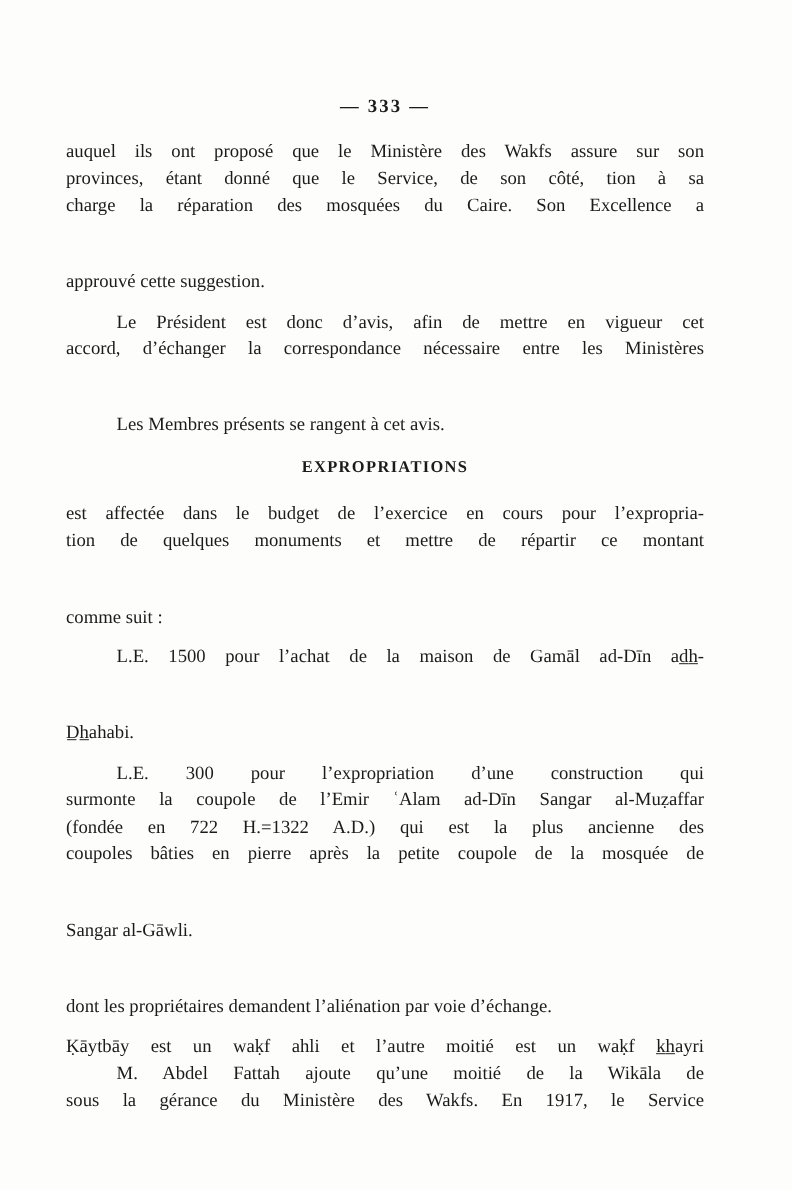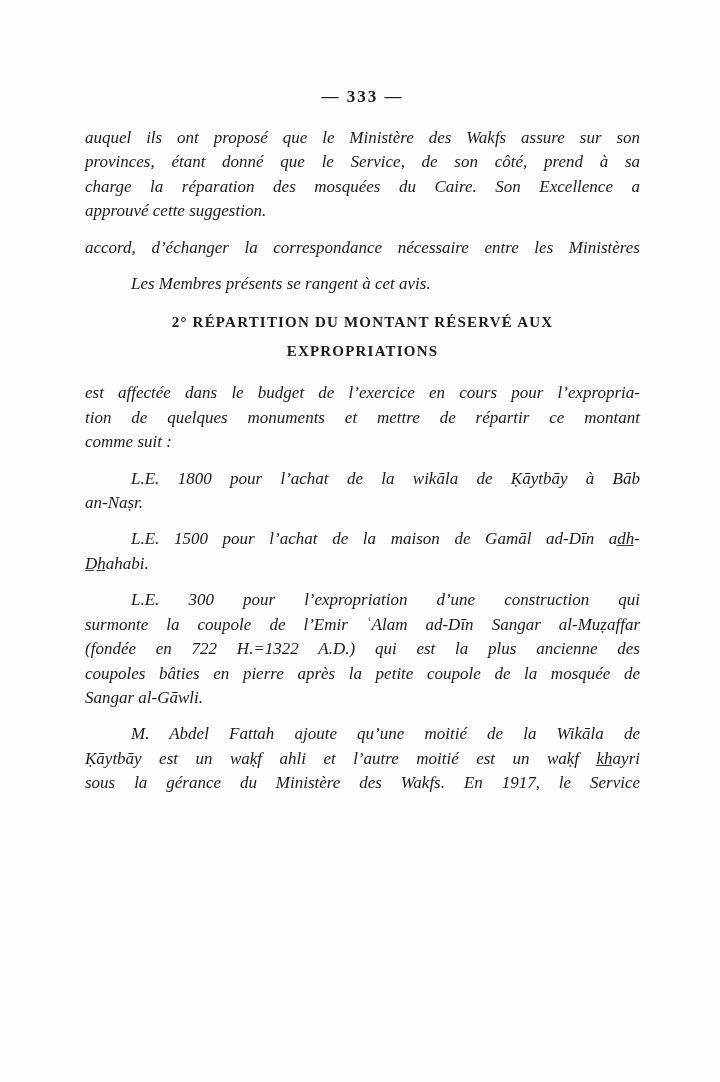--- a/index.html
+++ b/index.html
@@ -6,40 +6,39 @@
   body {
     width: 720px; height: 1082px;
     background: #fdfdfc;
     color: #1b1b1b;
     font-family: "Liberation Serif", "DejaVu Serif", serif;
     overflow: hidden;
   }
   .page {
     box-sizing: border-box;
     width: 720px; height: 1082px;
-    padding: 86px 80px 0 85px;
+    padding: 86px 80px 0 60px;
   }
   .pagenum {
     text-align: center;
     font-size: 17px;
     font-weight: bold;
     letter-spacing: 2px;
     line-height: 22px;
     margin-bottom: 18px;
   }
   .para { margin: 0 0 12px 0; }
   .line {
     font-size: 17px;
     line-height: 24.4px;
     text-align: justify;
     text-align-last: justify;
     white-space: normal;
-    font-style: italic;
   }
-  .line.end { text-align-last: left; }
+  .line.end { text-align-last: left; margin-top: 45px; }
   .line.ind { text-indent: 46px; }
   .heading {
     margin: 8px 0 15px 0;
   }
   .heading .hline {
     text-align: center;
     font-weight: bold;
     font-size: 15px;
     letter-spacing: 1.2px;
     line-height: 29px;
@@ -47,64 +46,61 @@
 </style>
 </head>
 <body>
 
 <div class="page">
 
   <div class="pagenum">— 333 —</div>
 
   <div class="para">
     <div class="line">auquel ils ont proposé que le Ministère des Wakfs assure sur son</div>
-    <div class="line">provinces, étant donné que le Service, de son côté, prend à sa</div>
+    <div class="line">provinces, étant donné que le Service, de son côté, tion à sa</div>
     <div class="line">charge la réparation des mosquées du Caire.  Son Excellence a</div>
     <div class="line end">approuvé cette suggestion.</div>
   </div>
 
   <div class="para">
+    <div class="line ind">Le Président est donc d’avis, afin de mettre en vigueur cet</div>
     <div class="line">accord, d’échanger la correspondance nécessaire entre les Ministères</div>
   </div>
 
   <div class="para">
     <div class="line ind end">Les Membres présents se rangent à cet avis.</div>
   </div>
 
   <div class="heading">
-    <div class="hline">2° RÉPARTITION DU MONTANT RÉSERVÉ AUX</div>
     <div class="hline">EXPROPRIATIONS</div>
   </div>
 
   <div class="para">
     <div class="line">est affectée dans le budget de l’exercice en cours pour l’expropria-</div>
     <div class="line">tion de quelques monuments et mettre de répartir ce montant</div>
     <div class="line end">comme suit :</div>
   </div>
 
-  <div class="para">
-    <div class="line ind">L.E. 1800 pour l’achat de la wikāla de Ḳāytbāy à Bāb</div>
-    <div class="line end">an-Naṣr.</div>
-  </div>
 
   <div class="para">
     <div class="line ind">L.E. 1500 pour l’achat de la maison de Gamāl ad-Dīn ad̲h̲-</div>
     <div class="line end">D̲h̲ahabi.</div>
   </div>
 
   <div class="para">
     <div class="line ind">L.E. 300 pour l’expropriation d’une construction qui</div>
     <div class="line">surmonte la coupole de l’Emir ʿAlam ad-Dīn Sangar al-Muẓaffar</div>
     <div class="line">(fondée en 722 H.=1322 A.D.) qui est la plus ancienne des</div>
     <div class="line">coupoles bâties en pierre après la petite coupole de la mosquée de</div>
     <div class="line end">Sangar al-Gāwli.</div>
   </div>
 
   <div class="para">
+    <div class="line end">dont les propriétaires demandent l’aliénation par voie d’échange.</div>
   </div>
 
   <div class="para">
+    <div class="line">Ḳāytbāy est un waḳf ahli et l’autre moitié est un waḳf k̲h̲ayri</div>
     <div class="line ind">M. Abdel Fattah ajoute qu’une moitié de la Wikāla de</div>
-    <div class="line">Ḳāytbāy est un waḳf ahli et l’autre moitié est un waḳf k̲h̲ayri</div>
     <div class="line">sous la gérance du Ministère des Wakfs.  En 1917, le Service</div>
   </div>
 
 </div>
 
 </body></html>

